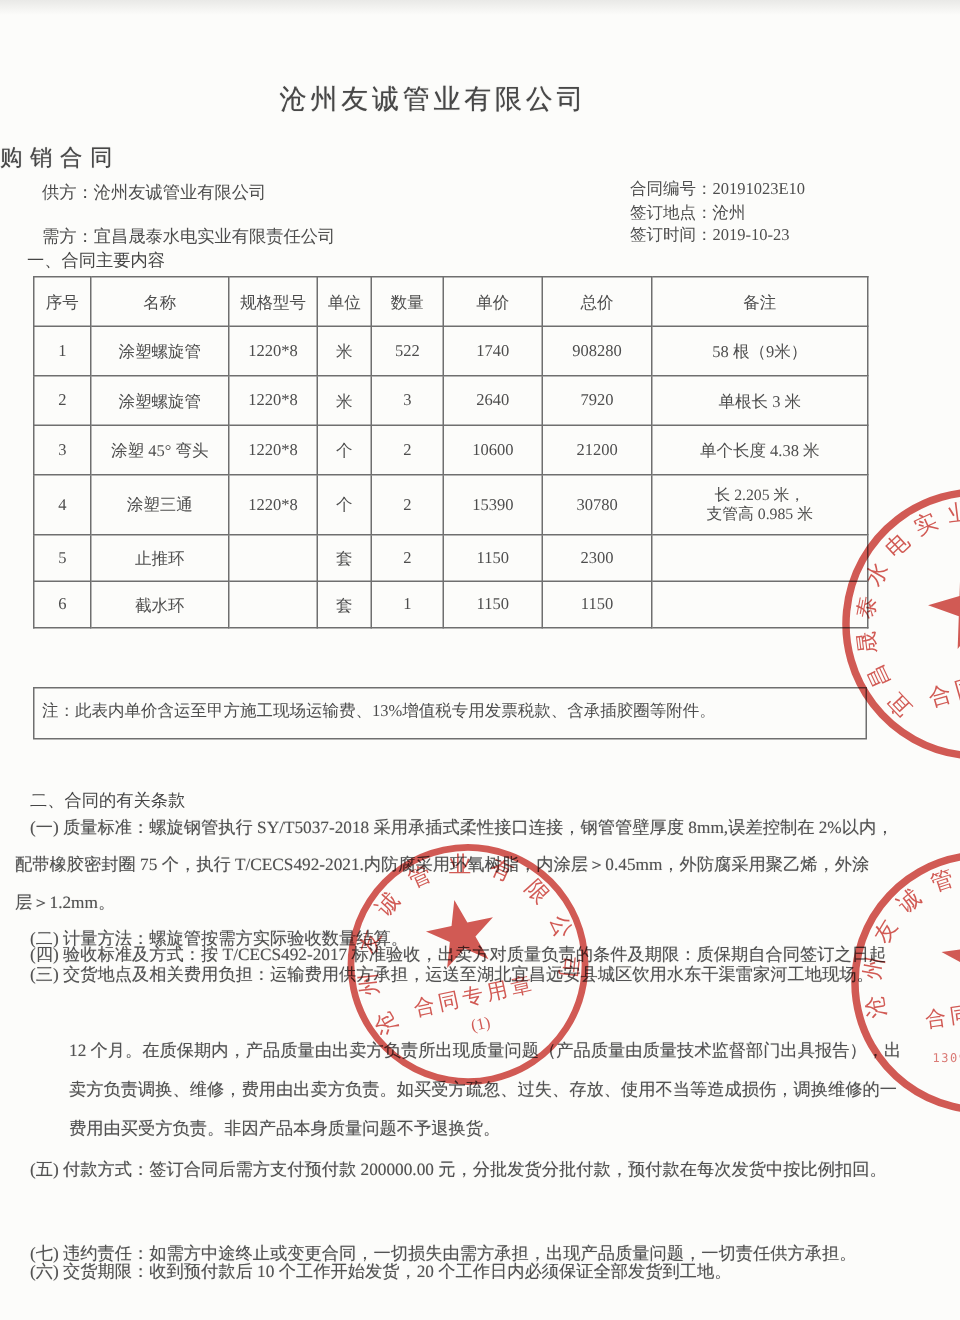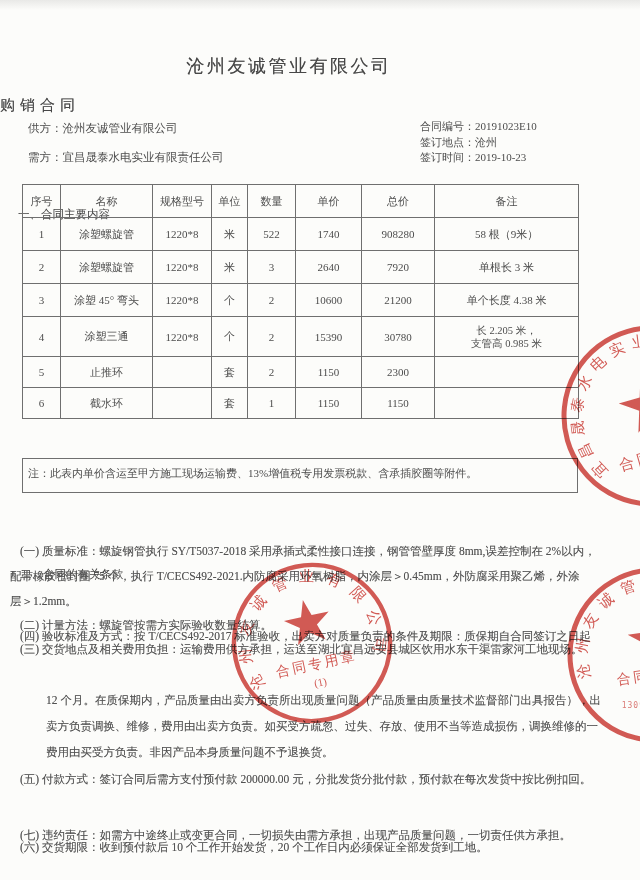--- a/index.html
+++ b/index.html
@@ -11,21 +11,21 @@
   }
   .page::before{content:"";position:absolute;left:0;top:0;width:100%;height:10px;
     background:linear-gradient(#d9d9d7,rgba(255,255,255,0));opacity:.55;pointer-events:none;}
   .abs{position:absolute;white-space:nowrap;}
   .doc-title{top:54px;left:0;right:62px;text-align:center;font-size:18px;letter-spacing:2.5px;color:#474747;text-shadow:0 0 .6px rgba(70,70,70,.55);}
   .doc-subtitle{top:96px;left:0;right:62px;font-size:15px;letter-spacing:5px;color:#474747;text-shadow:0 0 .6px rgba(70,70,70,.5);}
   .party{left:28px;font-size:11.5px;color:#4d4d4d;}
   .party.supplier{top:121px;}
   .party.buyer{top:150px;text-align:center;}
   .meta{left:420px;top:119px;font-size:11px;color:#4d4d4d;line-height:15.5px;}
-  .sec-head{font-size:11.5px;color:#454545;margin-top:41px;}
+  .sec-head{font-size:11.5px;color:#454545;}
   .sec1-head{left:18px;top:166px;}
   .sec2-head{left:20px;top:526px;}
   .attach{left:28px;top:502px;font-size:11px;color:#4d4d4d;}
 
   table.items{
     position:absolute;left:22px;top:184px;width:556px;
     border-collapse:collapse;table-layout:fixed;
     font-size:11px;color:#4d4d4d;
   }
   table.items td,table.items th{

